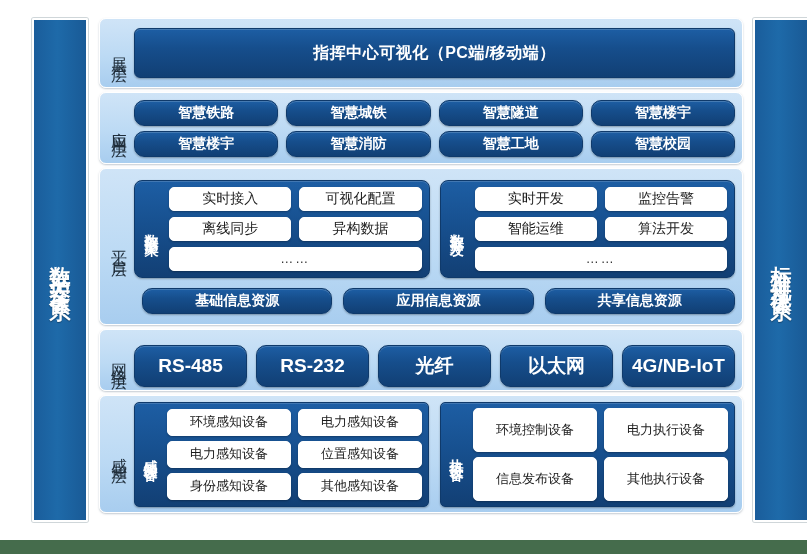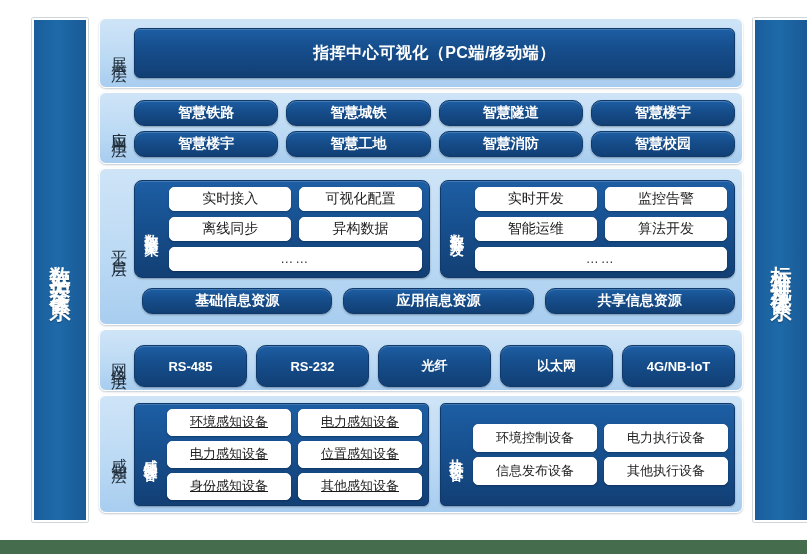--- a/index.html
+++ b/index.html
@@ -199,21 +199,21 @@
     display: flex;
     gap: 11px;
     margin-top: 5px;
     padding-left: 8px;
   }
   #platform-resources .dk { flex: 1 1 0; height: 26px; font-size: 14px; }
 
   
   #layer-network { height: 62px; }
   #network-row { display: flex; gap: 9px; }
-  #network-row .dk { flex: 1 1 0; height: 42px; font-size: 13px; margin-top: 12px; }
+  #network-row .dk { flex: 1 1 0; height: 42px; font-size: 19px; margin-top: 12px; }
 
   
   #layer-perception { height: 118px; }
   #perception-top { display: flex; gap: 11px; }
   .pc-group {
     flex: 1 1 0;
     min-width: 0;
     display: flex;
     align-items: stretch;
     background: linear-gradient(180deg,#1d5ea4 0%,#17508f 45%,#123f74 100%);
@@ -243,22 +243,22 @@
   .pc-cells {
     flex: 1 1 auto;
     min-width: 0;
     display: flex;
     flex-direction: column;
     gap: 5px;
     justify-content: center;
   }
   .pc-cell-row { display: flex; gap: 7px; }
   .pc-cell-row .wt { flex: 1 1 0; font-size: 13px; }
-  .sense .pc-cell-row .wt { height: 27px; text-decoration: underline; }
-  .actuate .pc-cell-row .wt { height: 28px; }
+  .sense .pc-cell-row .wt { height: 27px; }
+  .actuate .pc-cell-row .wt { height: 44px; }
 </style>
 </head>
 <body>
 
 <div id="canvas">
   <div id="frame">
 
     <div class="side-bar left">
       <span class="vtext">数据安全体系</span>
     </div>
@@ -280,22 +280,22 @@
         </div>
         <div class="layer-body">
           <div class="app-row">
             <div class="dk">智慧铁路</div>
             <div class="dk">智慧城铁</div>
             <div class="dk">智慧隧道</div>
             <div class="dk">智慧楼宇</div>
           </div>
           <div class="app-row">
             <div class="dk">智慧楼宇</div>
+            <div class="dk">智慧消防</div>
             <div class="dk">智慧工地</div>
-            <div class="dk">智慧消防</div>
             <div class="dk">智慧校园</div>
           </div>
         </div>
       </div>
 
       <div class="layer" id="layer-platform">
         <div class="layer-label">
           <span class="vtext">平台层</span>
         </div>
         <div class="layer-body">

